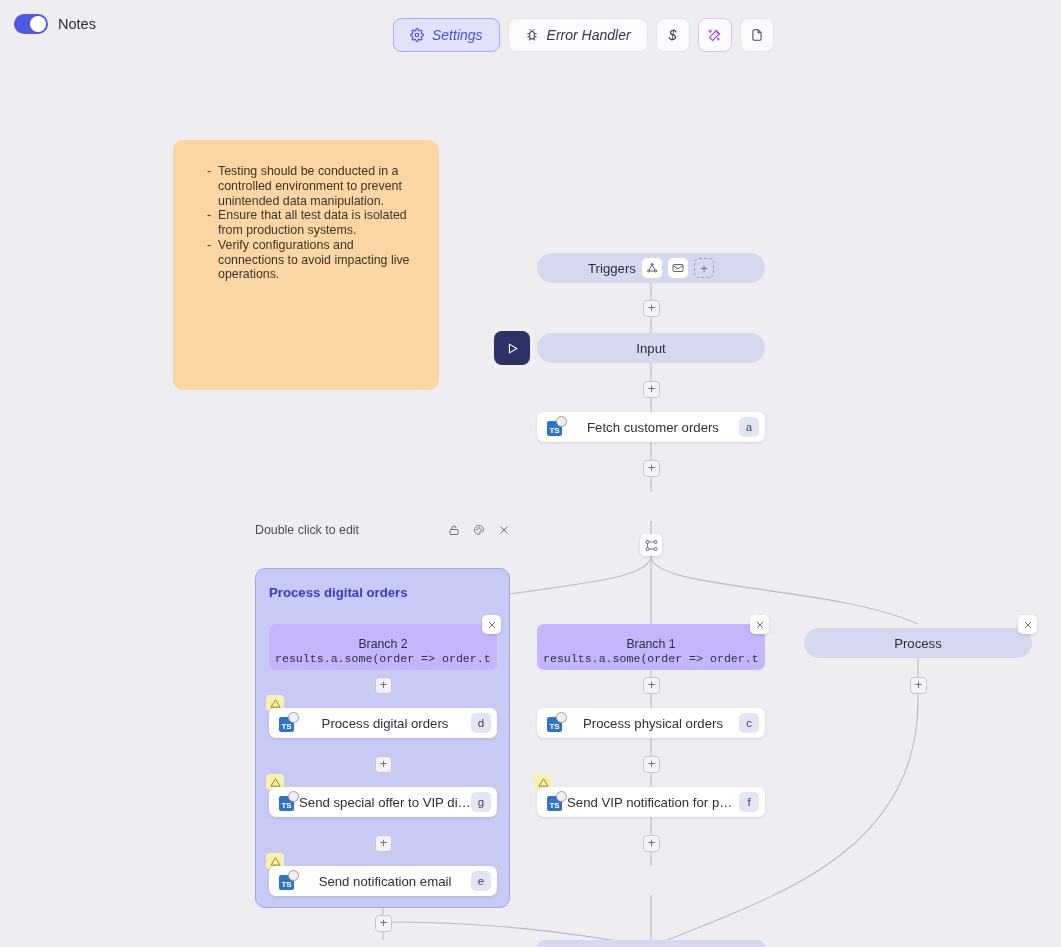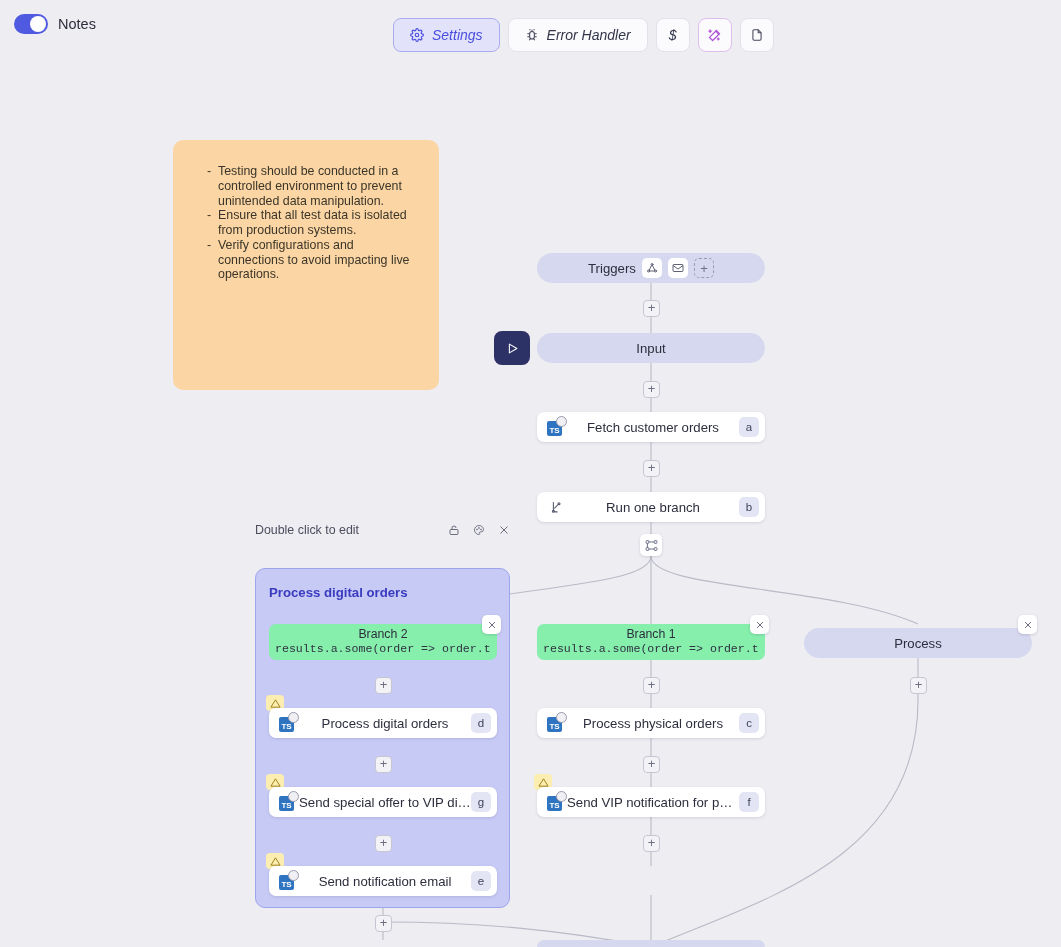--- a/index.html
+++ b/index.html
@@ -89,21 +89,21 @@
   
   .group { position: absolute; left: 255px; top: 568px; width: 255px; height: 340px;
            background: #c6caf5; border: 1px solid #9ea4ee; border-radius: 10px; }
   .group-hdr { position: absolute; left: 255px; top: 521px; width: 255px; height: 18px;
                display: flex; align-items: center; }
   .group-hdr .ghlbl { font-size: 12.4px; color: #4b4d5e; }
   .group-hdr .ghicons { margin-left: auto; display: flex; gap: 13px; align-items: center; }
   .group-title { position: absolute; left: 269px; top: 585px; font-size: 13.2px; font-weight: bold; color: #3a3bbf; }
 
   
-  .branchnode { position: absolute; border-radius: 7px; background: #86efac; padding: 3px 6px 5px; }
+  .branchnode { position: absolute; border-radius: 7px; background: #c4b5fd; padding: 13px 6px 5px; }
   .branchnode .bname { text-align: center; font-size: 12.3px; color: #2c2e3d; line-height: 1.25; }
   .branchnode .bexpr { text-align: center; font-size: 11.6px; color: #2f3142;
                        font-family: "Liberation Mono", monospace; white-space: nowrap; overflow: hidden; }
 
   .closebtn { position: absolute; width: 19px; height: 19px; border-radius: 5px; background: #fff;
               box-shadow: 0 1px 3px rgba(30,30,60,.16); color: #5c5e72; font-size: 12px;
               display: flex; align-items: center; justify-content: center; cursor: pointer; }
 
   
   .warnbadge { position: absolute; width: 18px; height: 16px; border-radius: 4px; background: #fbeeb0;
@@ -244,32 +244,20 @@
       <span class="tsico">
           <span class="sq">TS</span>
           <span class="badge"></span>
         </span>
     </span>
     <span class="title">Fetch customer orders</span>
     <span class="letter">a</span>
   </div>
   <div class="plus" style="left:643px; top:460px;">+</div>
 
-  <div class="node white" style="left:537px; top:492px; width:228px;">
-    <span class="node-ico">
-      <svg width="15" height="15" viewBox="0 0 24 24" fill="none" stroke="#56586d" stroke-width="1.7" stroke-linecap="round">
-        <path d="M7 4v11a4 4 0 0 0 4 4h2"></path>
-          <circle cx="7" cy="18" r="1.6"></circle>
-          <circle cx="16" cy="6" r="1.6"></circle>
-          <path d="M14.6 7.2 9 13"></path>
-      </svg>
-    </span>
-    <span class="title">Run one branch</span>
-    <span class="letter">b</span>
-  </div>
   <div class="splitico" style="left:640px; top:534px;">
     <svg width="13" height="13" viewBox="0 0 24 24" fill="none" stroke="#6b6d85" stroke-width="1.8">
       <rect x="2" y="3" width="5" height="5" rx="1"></rect>
         <rect x="17" y="3" width="5" height="5" rx="1"></rect>
       <rect x="2" y="16" width="5" height="5" rx="1"></rect>
         <rect x="17" y="16" width="5" height="5" rx="1"></rect>
       <path d="M7 5.5h10M7 18.5h10M4.5 8v8"></path>
     </svg>
   </div>
 

